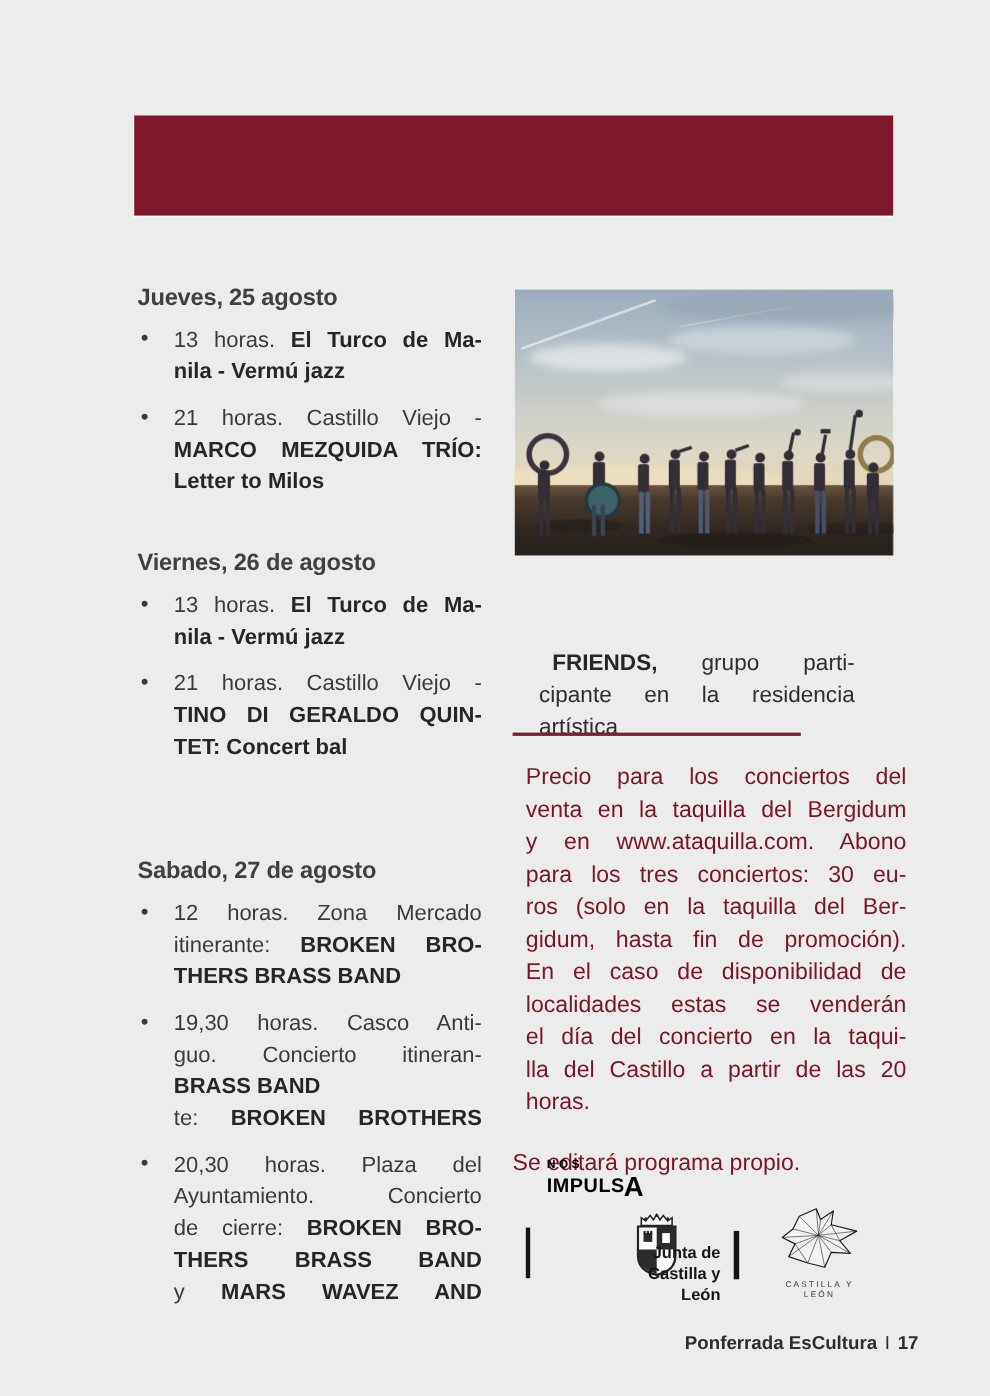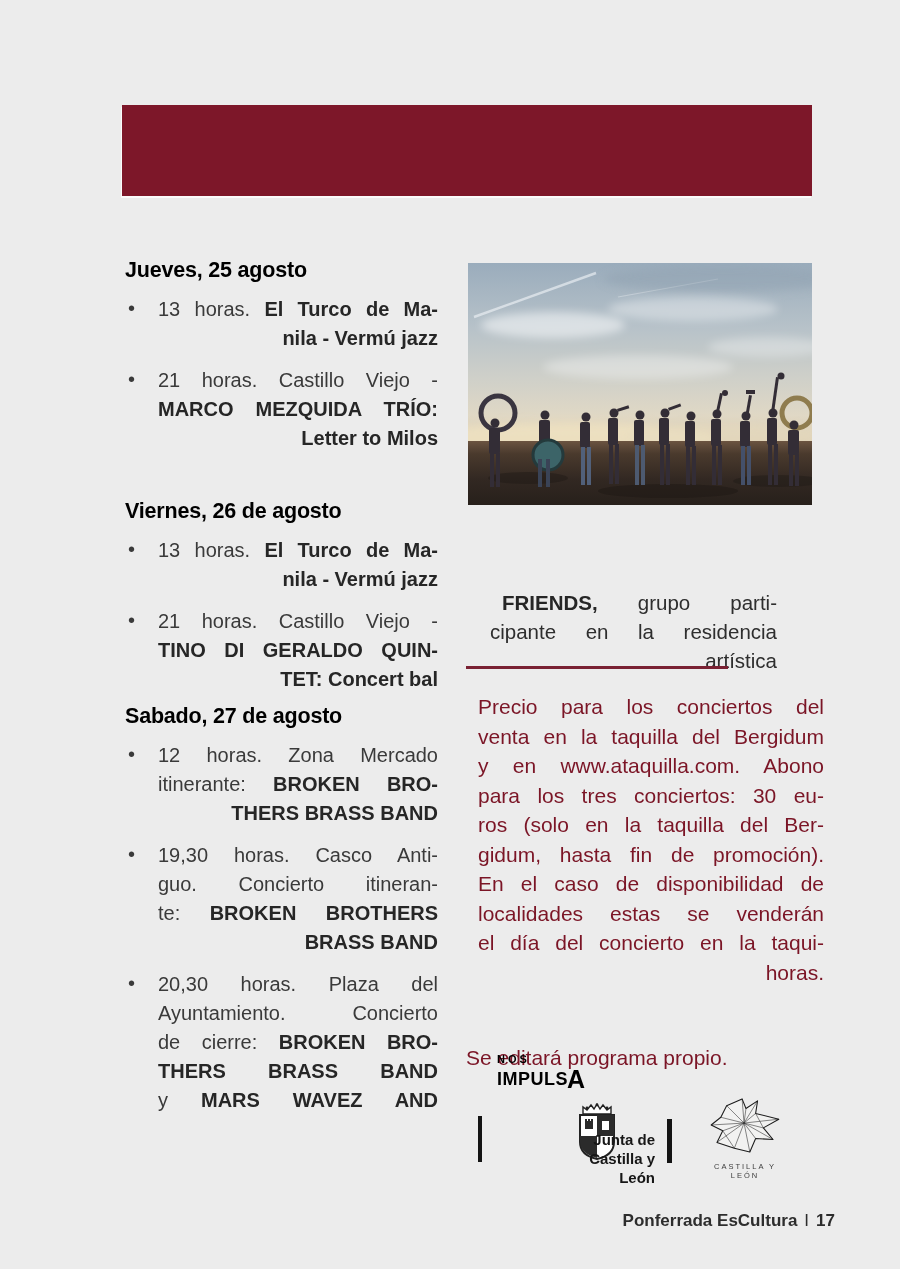--- a/index.html
+++ b/index.html
@@ -10,28 +10,28 @@
     color:#333;
   }
   .abs{position:absolute;}
 
   
   .banner{left:122px;top:105px;width:690px;height:91px;background:#7d1729;
           box-shadow:-1px 2px 0 rgba(255,255,255,.8);}
 
   
   .day{left:125px;width:313px;}
-  .d0{top:258px;} .d1{top:499px;} .d2{top:704px;}
-  .day h3{margin:0 0 12px 0;font-size:21.5px;font-weight:700;color:#000000;letter-spacing:-.2px;}
+  .d0{top:258px;} .d1{top:499px;} .d2{top:779px;}
+  .day h3{margin:0 0 12px 0;font-size:21.5px;font-weight:700;color:#404040;letter-spacing:-.2px;}
   .day ul{list-style:none;margin:0;padding:0;}
   .day li{position:relative;padding-left:33px;margin-bottom:13px;
           font-size:20px;line-height:29px;color:#3a3a3a;}
   .day li .bullet{position:absolute;left:3px;top:-1px;font-size:20px;color:#3a3a3a;}
 
-  .ln{text-align:right;}
+  .ln{text-align:left;}
   .ln.j{text-align:justify;text-align-last:justify;}
   .ln.ind{text-indent:12px;margin-top:32px;}
   .b{font-weight:700;color:#262626;}
 
   
   .photo{left:468px;top:263px;width:344px;height:242px;overflow:hidden;}
   .photo svg{display:block;}
 
   
   .caption{left:490px;top:556px;width:287px;font-size:20.5px;line-height:29px;color:#2e2e2e;}
@@ -104,22 +104,22 @@
         <li>
           <span class="bullet">•</span>
           <div class="ln j"><span>12 horas. Zona Mercado</span></div>
           <div class="ln j"><span>itinerante: </span><span class="b">BROKEN BRO-</span></div>
           <div class="ln"><span class="b">THERS BRASS BAND</span></div>
         </li>
         <li>
           <span class="bullet">•</span>
           <div class="ln j"><span>19,30 horas. Casco Anti-</span></div>
           <div class="ln j"><span>guo. Concierto itineran-</span></div>
+          <div class="ln"><span class="b">BRASS BAND</span></div>
           <div class="ln j"><span>te: </span><span class="b">BROKEN BROTHERS</span></div>
-          <div class="ln"><span class="b">BRASS BAND</span></div>
         </li>
         <li>
           <span class="bullet">•</span>
           <div class="ln j"><span>20,30 horas. Plaza del</span></div>
           <div class="ln j"><span>Ayuntamiento. Concierto</span></div>
           <div class="ln j"><span>de cierre: </span><span class="b">BROKEN BRO-</span></div>
           <div class="ln j"><span class="b">THERS BRASS BAND</span></div>
           <div class="ln j"><span>y </span><span class="b">MARS WAVEZ AND</span></div>
         </li>
       </ul>
@@ -238,20 +238,21 @@
 <div class="abs price" id="price">
     <div class="ln j"><span>Precio para los conciertos del</span></div>
     <div class="ln j"><span>venta en la taquilla del Bergidum</span></div>
     <div class="ln j"><span>y en www.ataquilla.com. Abono</span></div>
     <div class="ln j"><span>para los tres conciertos: 30 eu-</span></div>
     <div class="ln j"><span>ros (solo en la taquilla del Ber-</span></div>
     <div class="ln j"><span>gidum, hasta fin de promoción).</span></div>
     <div class="ln j"><span>En el caso de disponibilidad de</span></div>
     <div class="ln j"><span>localidades estas se venderán</span></div>
     <div class="ln j"><span>el día del concierto en la taqui-</span></div>
+    <div class="ln j"><span>lla del Castillo a partir de las 20</span></div>
     <div class="ln"><span>horas.</span></div>
   </div>
 
 <div class="abs note">Se editará programa propio.</div>
 
 <div class="abs bar1"></div>
 <div class="abs nos">
   <div class="l1">NOS</div>
   <div class="l2"><span>IMPULS</span><span class="bigA">A</span></div>
 </div>

